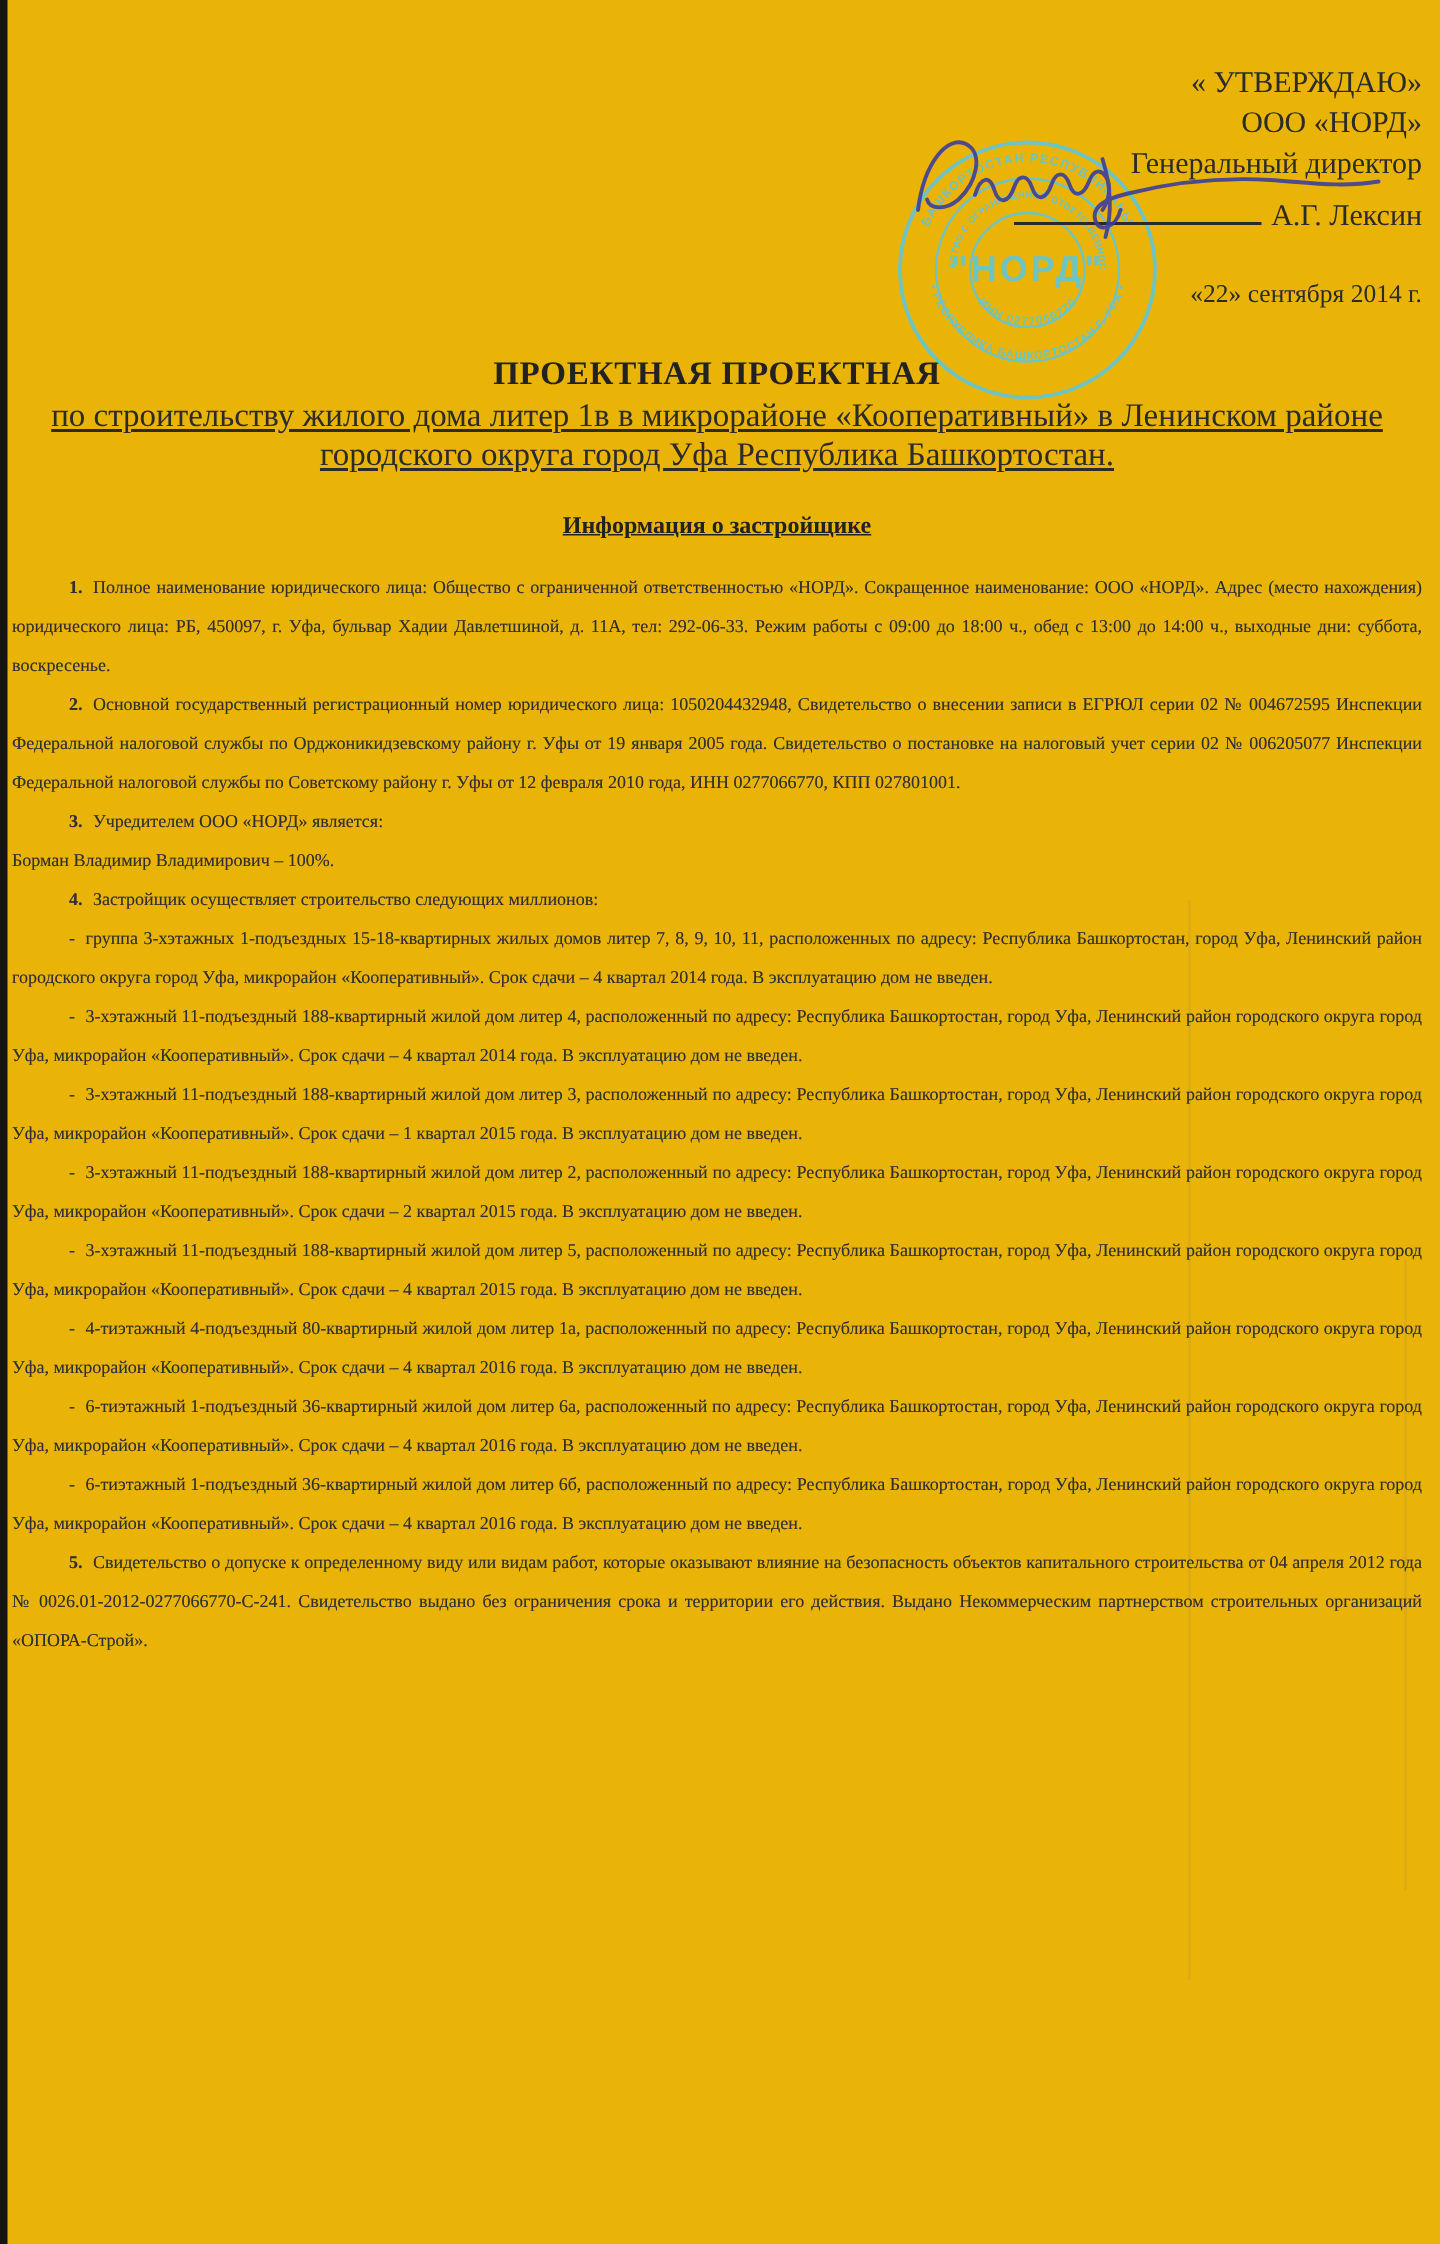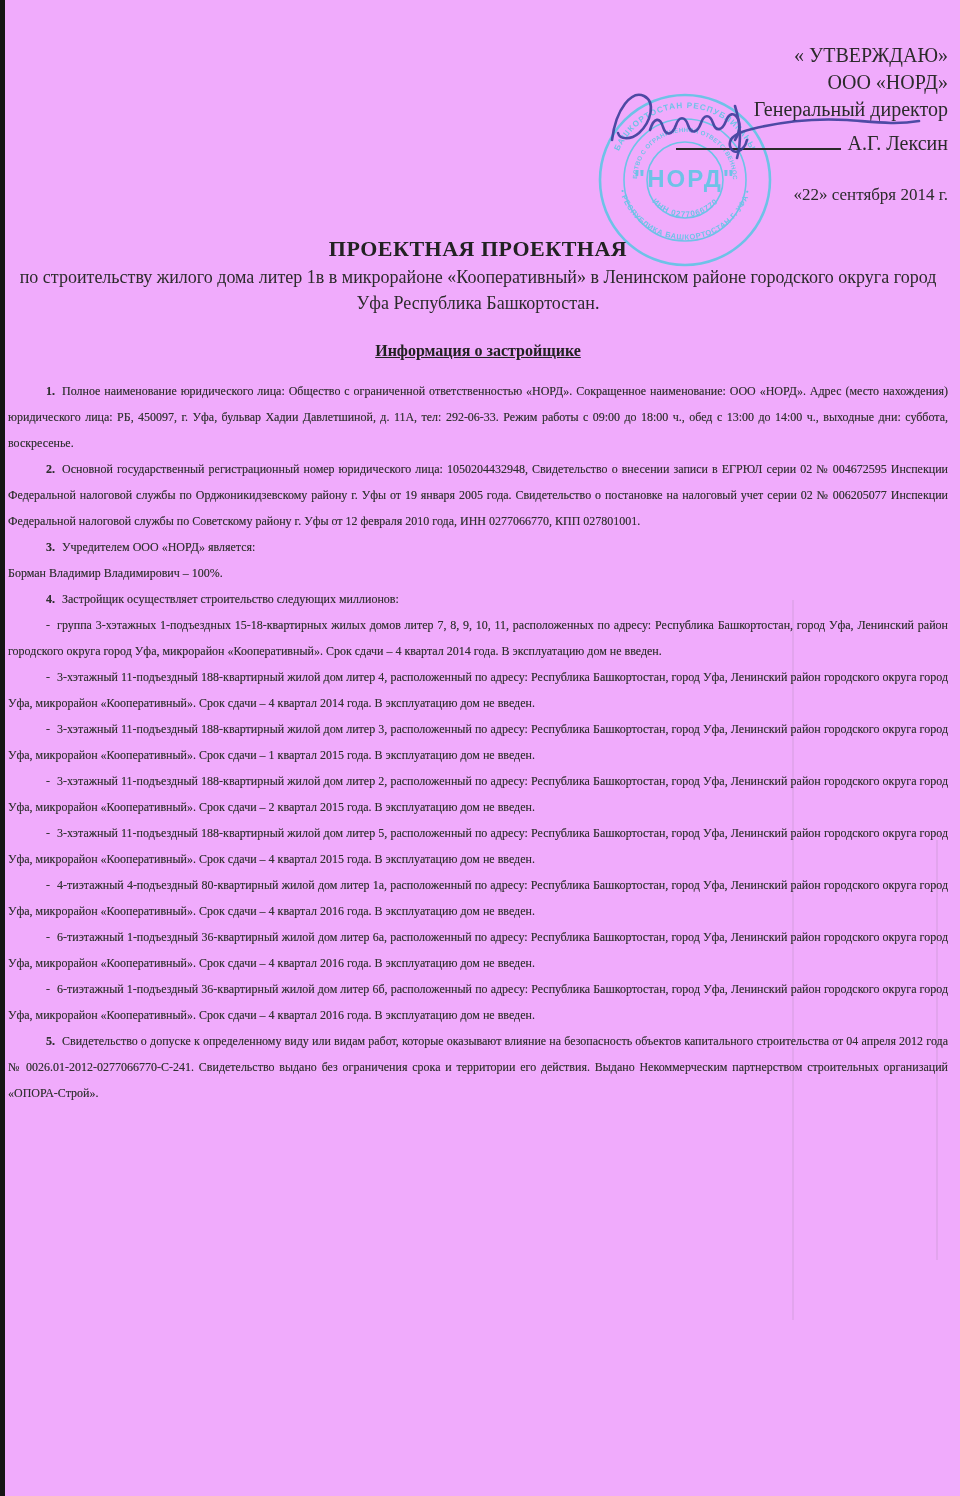--- a/index.html
+++ b/index.html
@@ -1,20 +1,20 @@
 <!DOCTYPE html>
 <html><head>
 <meta charset="utf-8">
 <style>
   html, body { margin: 0; padding: 0; background: #ffffff; }
   .page {
     position: relative;
     width: 960px;
     height: 1496px;
-    background: #f0abfc;
+    background: #eab308;
     font-family: "Liberation Serif", serif;
     color: #2e2e2e;
     overflow: hidden;
   }
   .edge-strip {
     position: absolute; left: 0; top: 0;
     width: 5px; height: 100%;
     background: #151515;
   }
   .scan-streak {
@@ -77,23 +77,24 @@
     margin: 0;
     text-align: center;
     font-size: 22px;
     font-weight: bold;
     letter-spacing: 0.5px;
     color: #222;
   }
   .doc-subtitle {
     margin: 2px 0 0 0;
     text-align: center;
-    font-size: 18px;
+    font-size: 22px;
     line-height: 26px;
     color: #2b2b2b;
+    text-decoration: underline;
   }
   .section-heading {
     margin: 26px 0 18px 0;
     text-align: center;
     font-size: 16px;
     font-weight: bold;
     text-decoration: underline;
     color: #222;
   }
   .body-text { font-size: 12px; line-height: 26px; }

